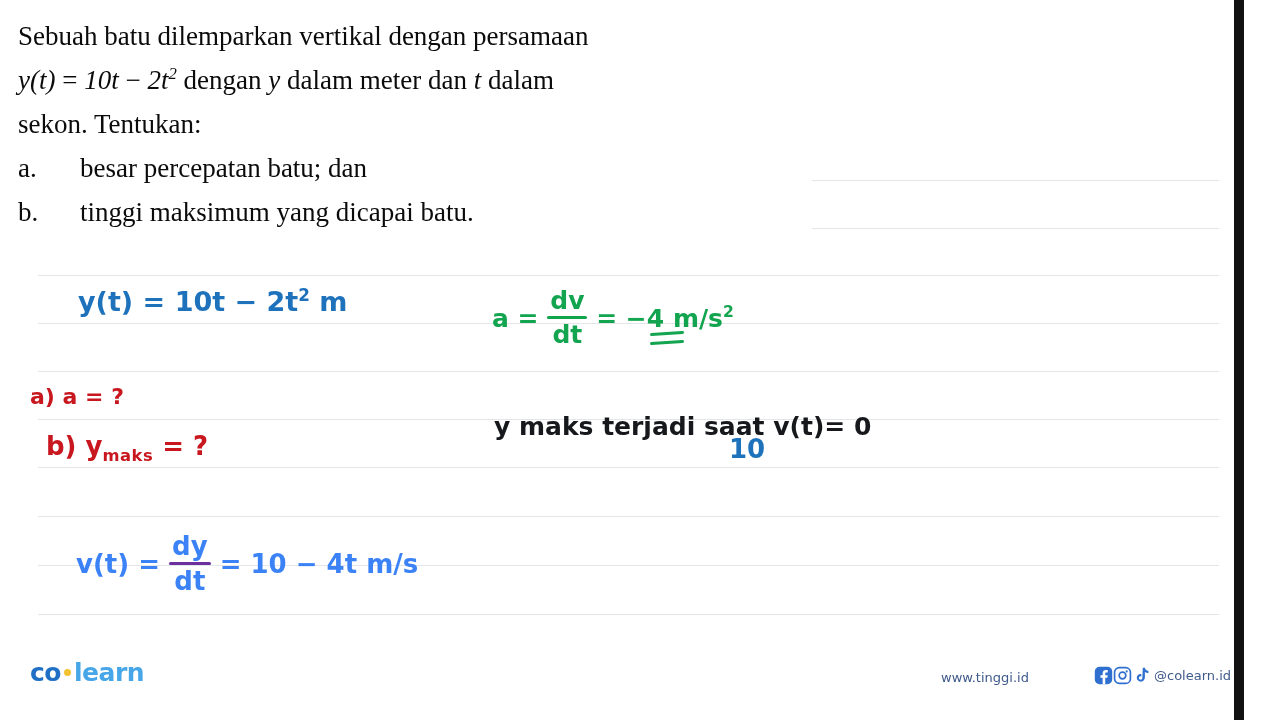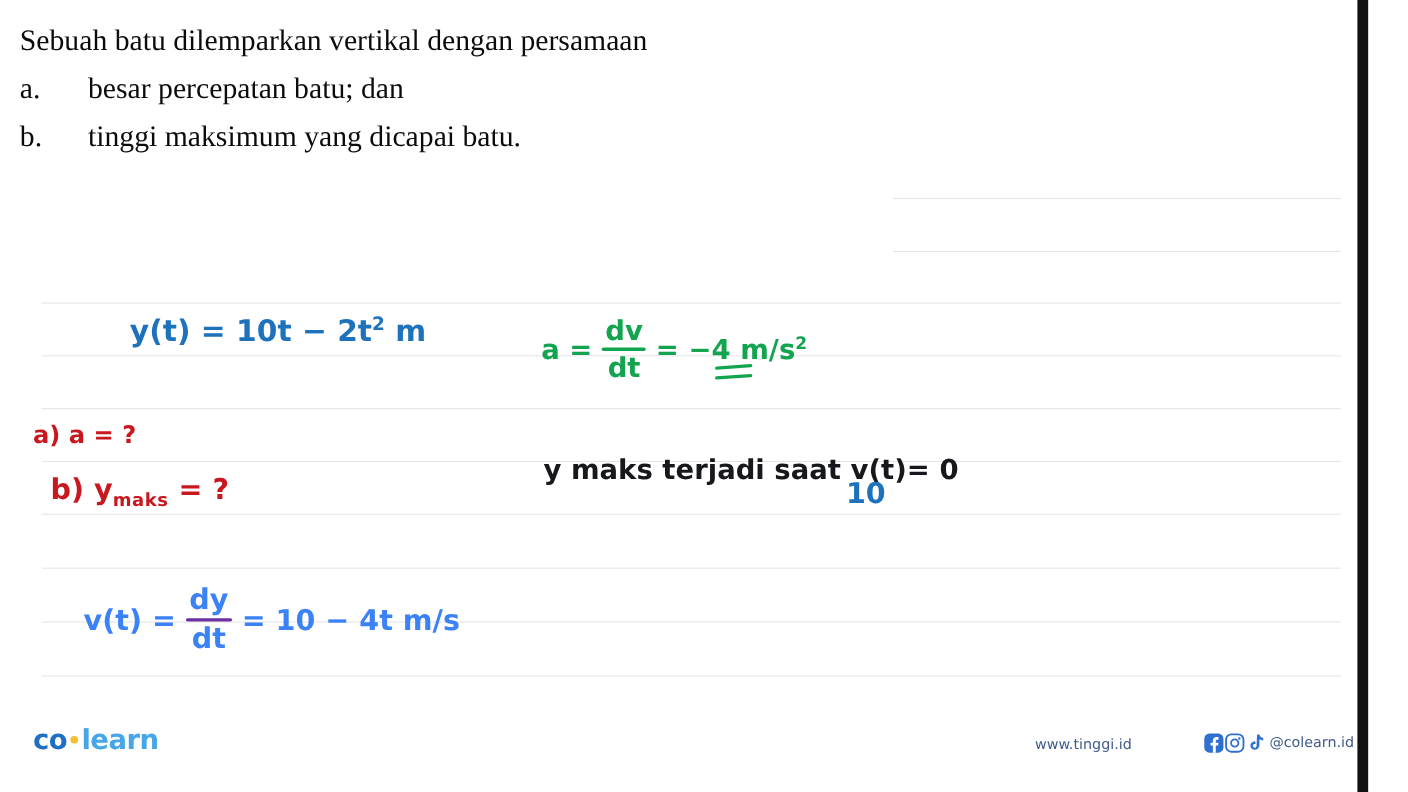--- a/index.html
+++ b/index.html
@@ -54,21 +54,21 @@
   }
   .q-item .lbl { width: 62px; flex: none; }
 
   
   .hw {
     position: absolute;
     font-family: "DejaVu Sans", sans-serif;
     font-weight: bold;
     white-space: nowrap;
   }
-  .hw-blue   { color: #1d72bb; margin-left: 40px; }
+  .hw-blue   { color: #1d72bb; }
   .hw-red    { color: #c8171e; }
   .hw-green  { color: #12a44e; }
   .hw-purple { color: #3b82f6; margin-left: 12px; }
   .hw-black  { color: #16181c; margin-top: 22px; }
 
   
   .frac {
     display: inline-block;
     text-align: center;
     vertical-align: middle;
@@ -163,21 +163,29 @@
   <div class="rule rule-full" style="top:516px"></div>
   <div class="rule rule-full" style="top:565px"></div>
   <div class="rule rule-full" style="top:614px"></div>
 
   <div class="right-strip"></div>
 
   <div class="question">
 
     <div class="q-line">Sebuah batu dilemparkan vertikal dengan persamaan</div>
 
-
+    <div class="q-line">
+      <span class="mathi">y(t)</span>
+      <span>=</span>
+      <span class="mathi">10t</span>
+      <span>−</span>
+      <span class="mathi">2t</span><sup class="mathi">2</sup><span> dengan </span><span class="mathi">y</span><span> dalam meter dan </span><span class="mathi">t</span><span> dalam</span>
+    </div>
+
+    <div class="q-line">sekon. Tentukan:</div>
 
     <div class="q-item">
       <span class="lbl">a.</span>
       <span>besar percepatan batu; dan</span>
     </div>
 
     <div class="q-item">
       <span class="lbl">b.</span>
       <span>tinggi maksimum yang dicapai batu.</span>
     </div>

